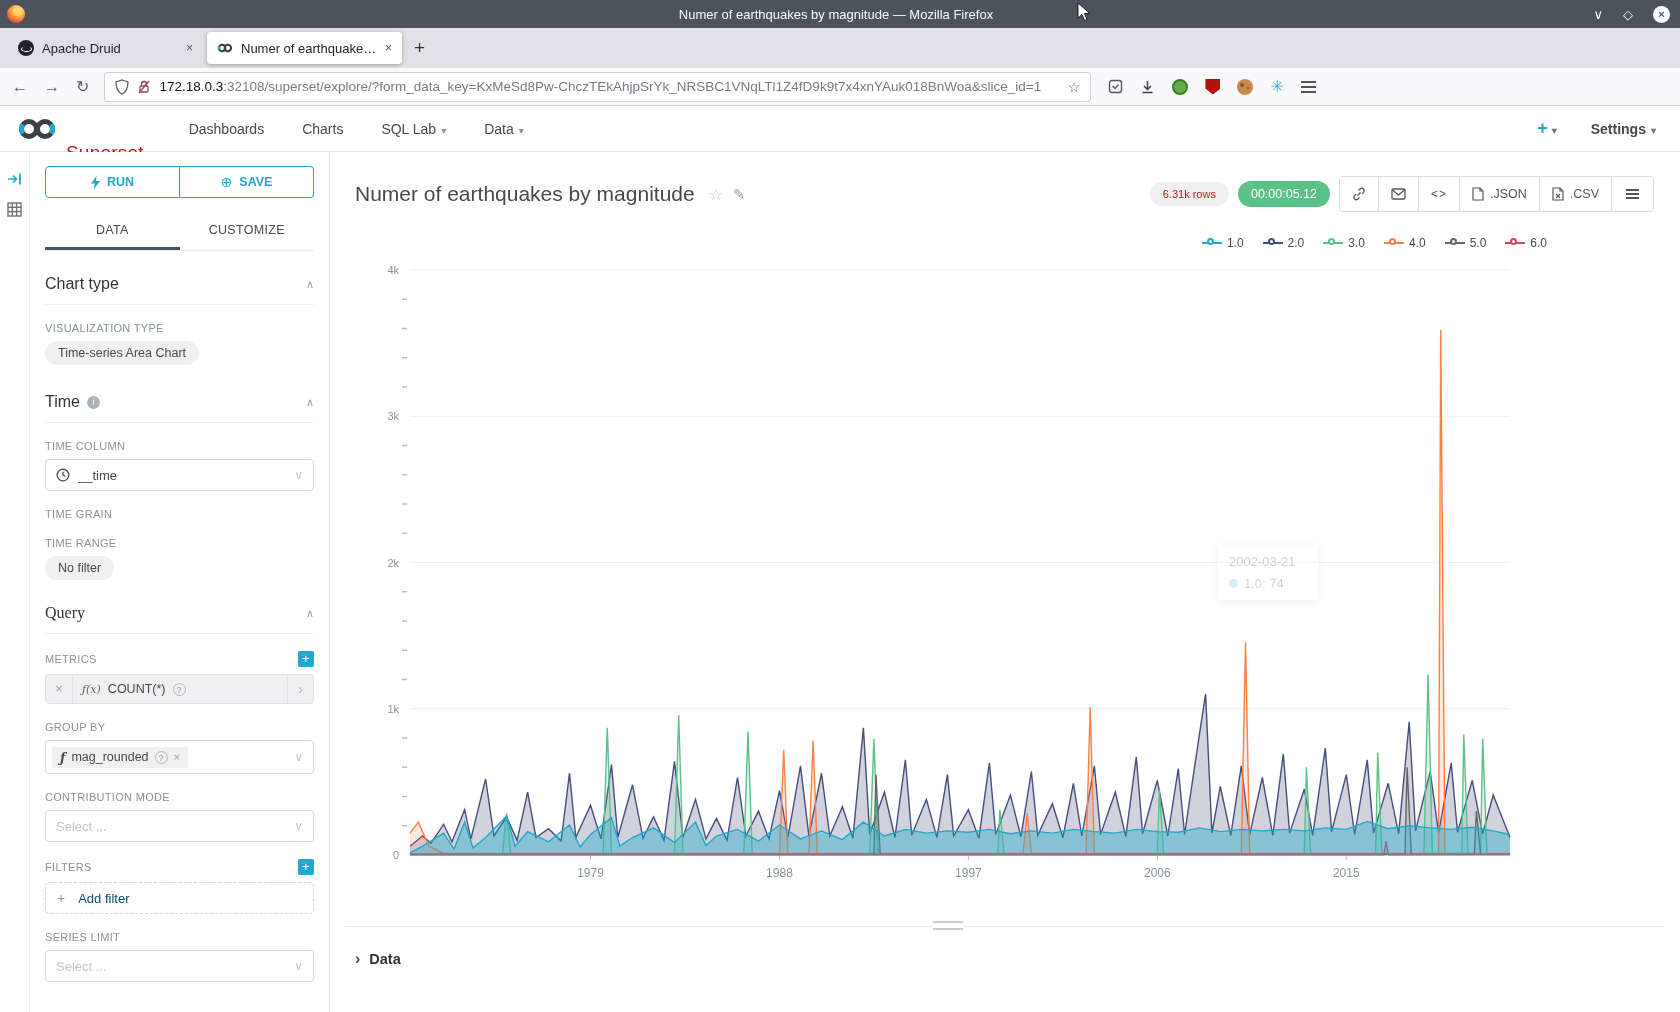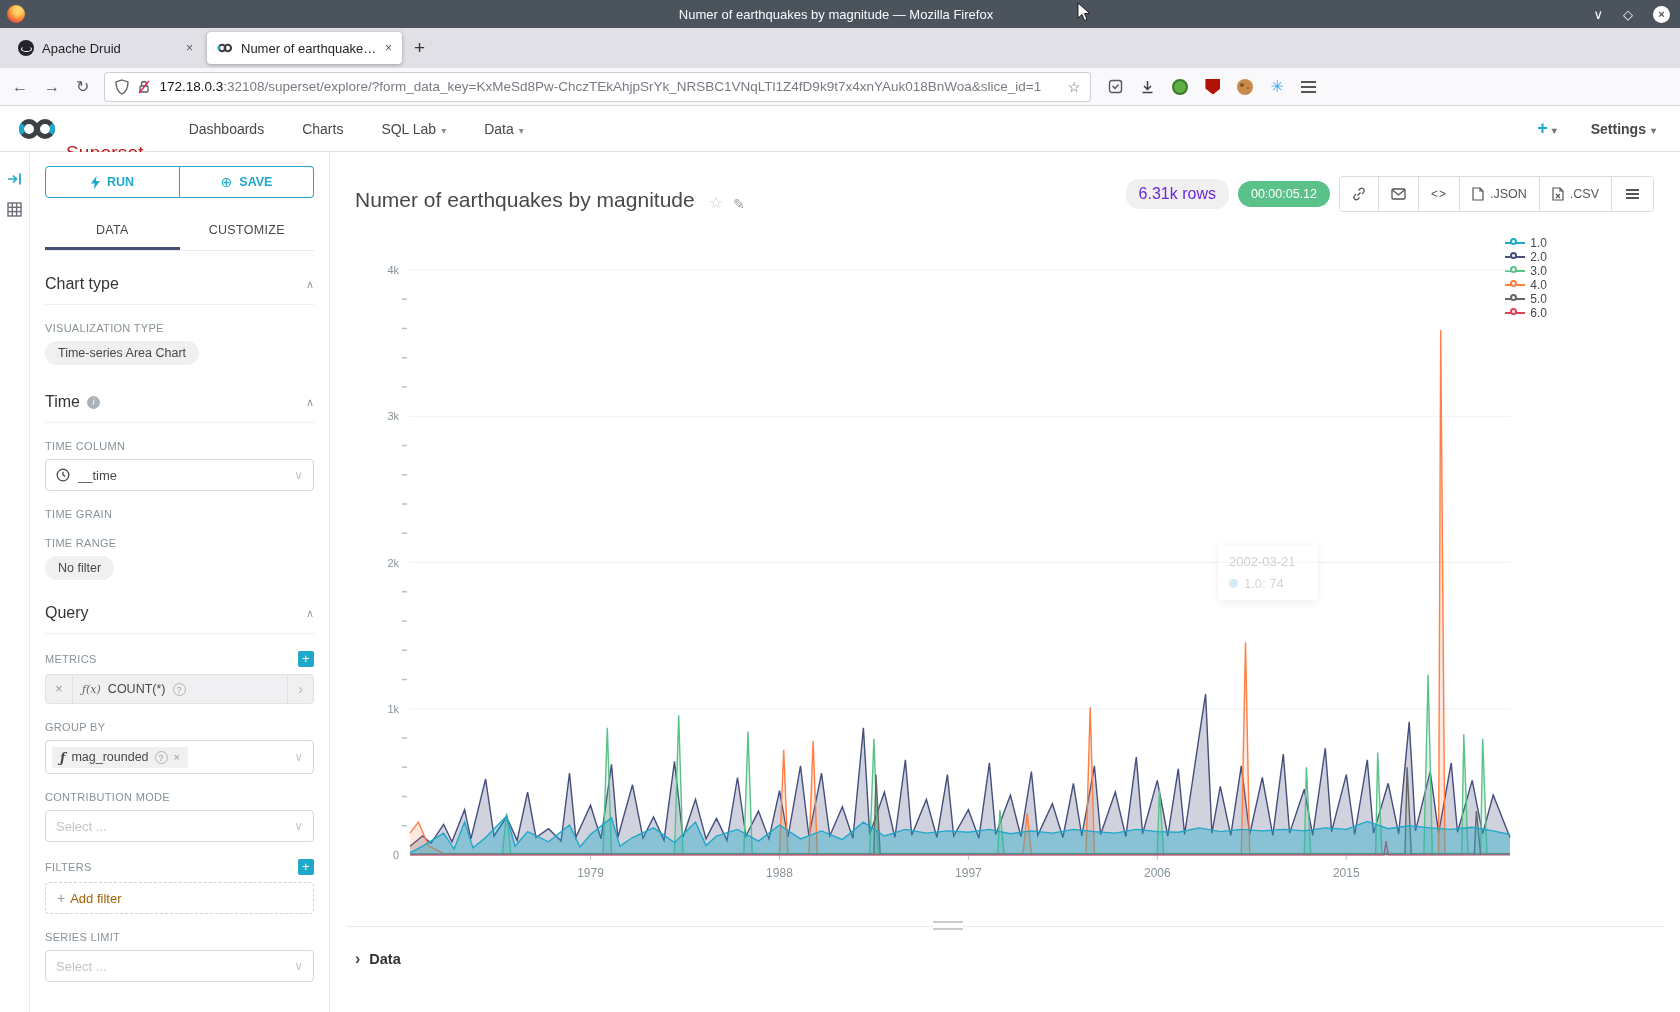--- a/index.html
+++ b/index.html
@@ -99,41 +99,41 @@
   .mc-body { flex:1; display:flex; align-items:center; gap:7px; padding:0 9px; }
   .fx { font-family:"DejaVu Serif", serif; font-style:italic; font-size:11px; color:#666; }
   .help-q { width:13px; height:13px; border:1px solid #b5b5b5; border-radius:50%; color:#9a9a9a; font-size:9px; line-height:12px; text-align:center; }
   .help-q::after { content:"?"; }
   .mc-arrow { width:26px; border-left:1px solid #e2e2e2; align-self:stretch; color:#b5b5b5; text-align:center; line-height:28px; font-size:14px; }
   .mc-arrow::after { content:"›"; }
   .gchip { background:#f0f0f0; border-radius:2px; padding:3px 8px; display:flex; align-items:center; gap:6px; font-size:12.5px; }
   .gchip .f { font-family:"DejaVu Serif", serif; font-style:italic; font-weight:bold; color:#484848; }
   .chip-x { color:#9a9a9a; font-size:11px; }
   .chip-x::after { content:"×"; }
-  .dashed { border:1px dashed #d2d2d6; border-radius:4px; height:32px; display:flex; align-items:center; gap:5px; padding:0 11px; font-size:13px; color:#a16207; }
+  .dashed { border:1px dashed #d2d2d6; border-radius:4px; height:32px; display:flex; align-items:center; gap:13px; padding:0 11px; font-size:13px; color:#0c4a6e; }
   .dash-plus::after { content:"+"; color:#9a9aa0; font-size:14px; }
 
   
   .chart-area { flex:1; position:relative; background:#fff; overflow:hidden; }
-  .ch-header { display:flex; align-items:flex-end; padding:24px 26px 0 25px; }
+  .ch-header { display:flex; align-items:center; padding:24px 26px 0 25px; }
   .ch-title { font-size:21px; color:#484848; }
   .ch-star { color:#c9c9c9; font-size:16px; margin-left:14px; }
   .ch-star::after { content:"☆"; }
   .ch-edit { color:#999; font-size:14px; margin-left:10px; }
   .ch-edit::after { content:"✎"; }
   .ch-right { margin-left:auto; display:flex; align-items:center; gap:9px; }
-  .badge-gray { background:#f0f0f0; border-radius:13px; padding:6px 13px; font-size:16px; color:#6d28d9; }
+  .badge-gray { background:#f0f0f0; border-radius:13px; padding:6px 13px; font-size:11px; color:#b91c1c; }
   .badge-green { background:#5ac189; border-radius:13px; padding:6px 13px; font-size:12.5px; color:#fff; }
   .btn-group { display:flex; border:1px solid #dcdcdc; border-radius:4px; overflow:hidden; }
   .bg-item { padding:8px 12px; display:flex; align-items:center; gap:6px; font-size:12.5px; color:#555; border-left:1px solid #dcdcdc; background:#fff; }
   .bg-item:first-child { border-left:none; }
   .code-glyph { font-size:12px; letter-spacing:1px; color:#555; }
   .burger-sm { width:13px; height:2px; background:#555; box-shadow:0 -4px 0 #555, 0 4px 0 #555; margin:8px 2px; }
 
-  .legend { position:absolute; top:84px; right:133px; display:flex;flex-direction:column; }
+  .legend { position:absolute; top:84px; right:133px; display:flex; }
   .leg-item { display:flex; align-items:center; gap:5px; font-size:12px; color:#484848; margin-left:19px; }
   .leg-marker { position:relative; width:20px; height:10px; }
   .lm-line { position:absolute; left:0; top:4px; width:20px; height:2px; }
   .lm-dot { position:absolute; left:5px; top:0; width:7px; height:7px; border:2px solid; border-radius:50%; background:#fff; }
 
   #chart-svg { position:absolute; left:45px; top:88px; }
 
   .tooltip { position:absolute; left:888px; top:393px; width:100px; background:rgba(255,255,255,.95); border-radius:4px; box-shadow:0 2px 10px rgba(0,0,0,.15); padding:9px 11px; opacity:.5; z-index:5; }
   .tt-date { font-size:13px; color:#a3a3a3; }
   .tt-row { display:flex; align-items:center; gap:6px; margin-top:7px; font-size:13px; color:#ababab; }
@@ -291,21 +291,21 @@
           <circle cx="7" cy="7" r="5.8" fill="none" stroke="#484848" stroke-width="1.3"></circle>
           <path d="M7 3.8 V7 L9.3 8.4" fill="none" stroke="#484848" stroke-width="1.3"></path>
         </svg>
         <span>__time</span>
         <span class="chev"></span>
       </div>
       <div class="flabel">TIME GRAIN</div>
       <div class="flabel">TIME RANGE</div>
       <span class="pill">No filter</span>
 
-      <div class="sec-h" style="">
+      <div class="sec-h" style="font-family:Liberation Serif, serif;">
         <span>Query</span>
         <span class="collapse"></span>
       </div>
       <div class="flabel">
         <span>METRICS</span>
         <span class="plus-btn"></span>
       </div>
       <div class="metric-chip">
         <span class="mc-x"></span>
         <span class="mc-body">

